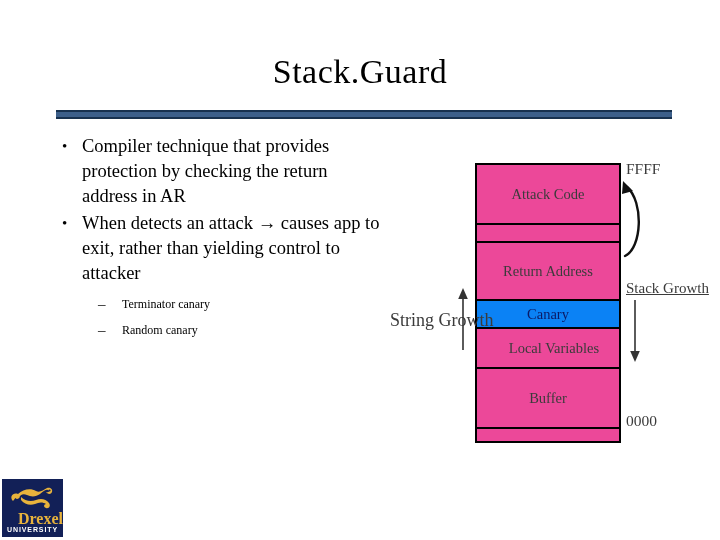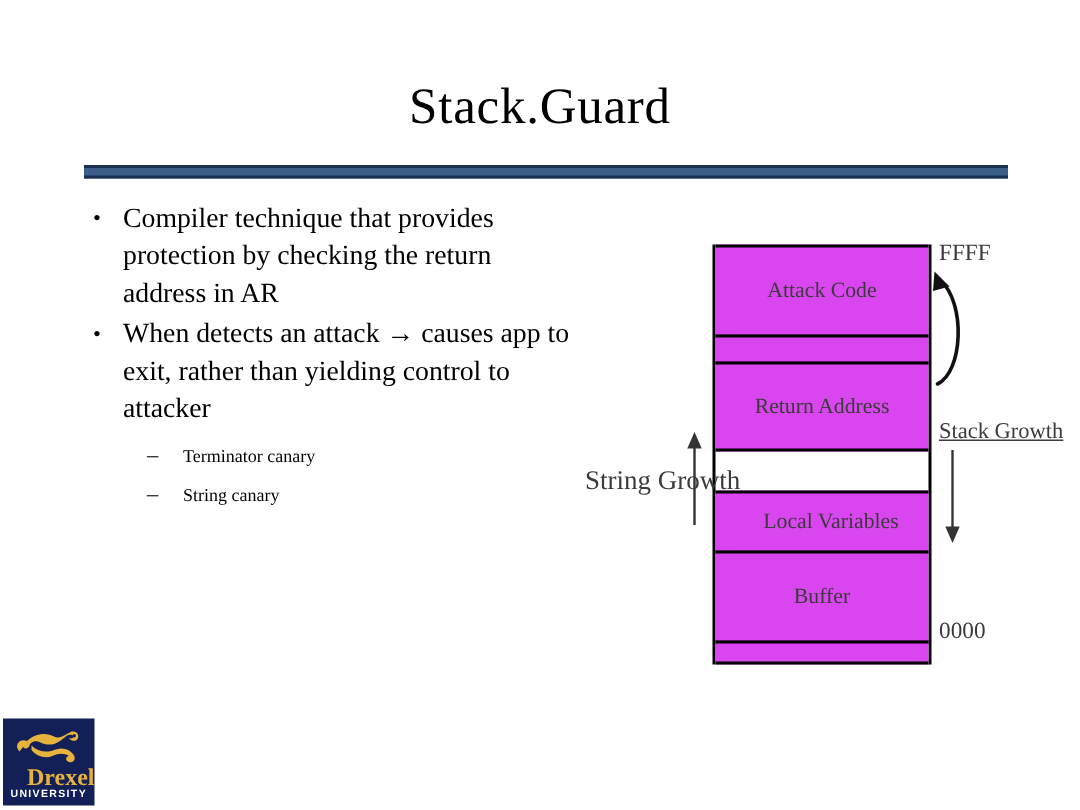--- a/index.html
+++ b/index.html
@@ -111,21 +111,21 @@
     position: absolute;
     left: 0;
     width: 100%;
     box-sizing: border-box;
     border-top: 2px solid #000;
     border-bottom: 2px solid #000;
     display: flex;
     align-items: center;
     justify-content: center;
     font-size: 14.5px;
-    background: #d946ef;
+    background: #ec4899;
     color: #3b3b3b;
   }
 
   #row-attack-code   { top: 0px;   height: 62px; }
   #row-gap           { top: 60px;  height: 20px; }
   #row-return-addr   { top: 78px;  height: 60px; }
   #row-canary        { top: 136px; height: 30px; background: #0b82f5; color: #0b1a66; }
   #row-local-vars    { top: 164px; height: 42px; padding-left: 12px; }
   #row-buffer        { top: 204px; height: 62px; }
   #row-bottom        { top: 264px; height: 16px; }
@@ -254,32 +254,33 @@
     <span class="bullet-text">When detects an attack → causes app to exit, rather than yielding control to attacker</span>
   </div>
 
   <div class="sub-list">
     <div class="sub-row">
       <span class="sub-mark">–</span>
       <span class="sub-text">Terminator canary</span>
     </div>
     <div class="sub-row">
       <span class="sub-mark">–</span>
-      <span class="sub-text">String canary</span>
+      <span class="sub-text">Random canary</span>
     </div>
   </div>
 
 </div>
 
 <div id="stack-diagram">
 
   <div id="stack-box">
     <div class="stack-row" id="row-attack-code">Attack Code</div>
     <div class="stack-row" id="row-gap"></div>
     <div class="stack-row" id="row-return-addr">Return Address</div>
+    <div class="stack-row" id="row-canary">Canary</div>
     <div class="stack-row" id="row-local-vars">Local Variables</div>
     <div class="stack-row" id="row-buffer">Buffer</div>
     <div class="stack-row" id="row-bottom"></div>
   </div>
 
   <div id="label-ffff">FFFF</div>
   <div id="label-0000">0000</div>
 
   <div id="label-stack-growth">Stack Growth</div>
   <div id="label-string-growth">String Growth</div>

